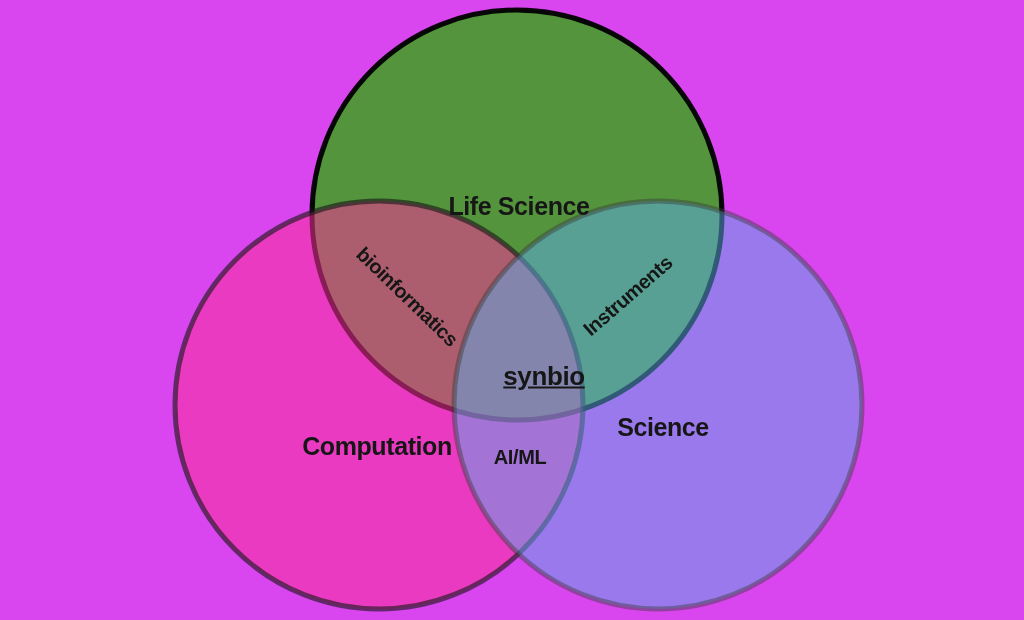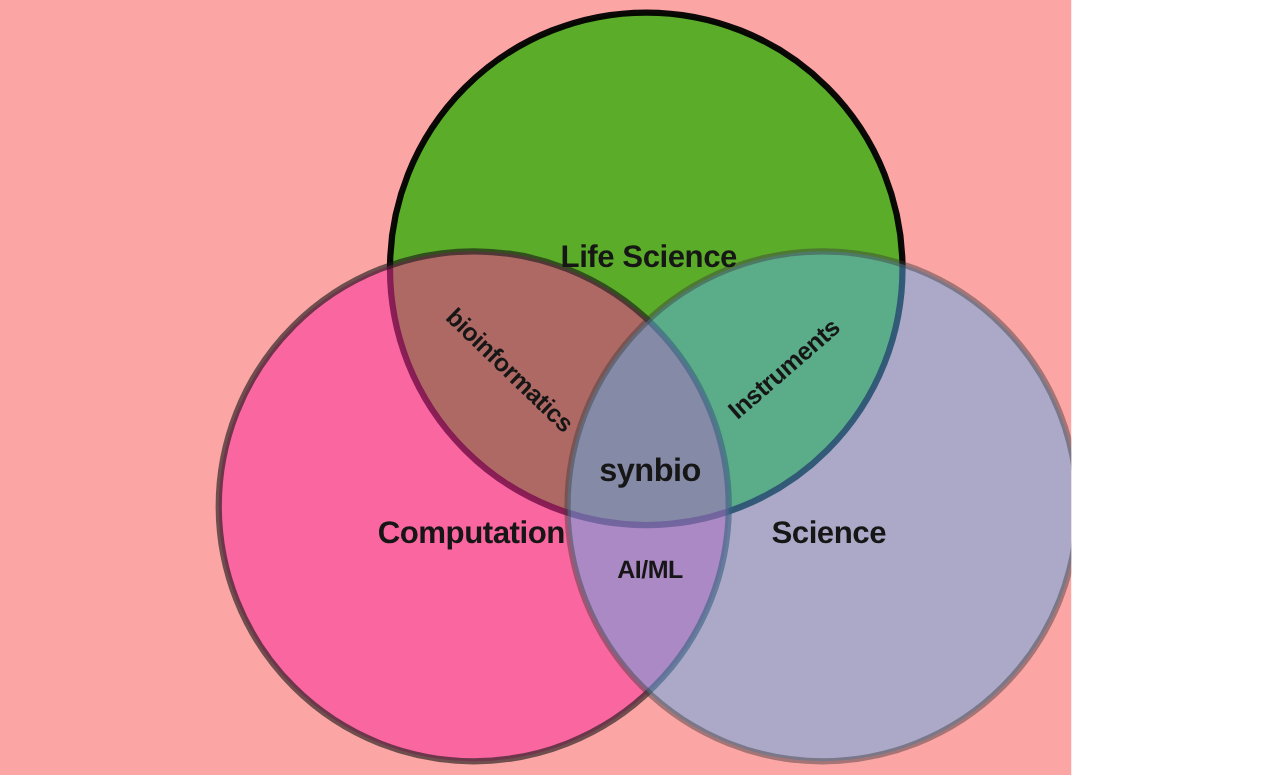--- a/index.html
+++ b/index.html
@@ -3,47 +3,46 @@
 <meta charset="utf-8">
 <style>
   html, body {
     margin: 0;
     padding: 0;
     background: #ffffff;
     font-family: "Liberation Sans", sans-serif;
   }
   .stage {
     position: relative;
-    width: 840px;
+    width: 1024px;
     height: 620px;
-    background: #fca5a5;
+    background: #d946ef;
     overflow: hidden;
-    padding-left: 17px;
   }
   .venn-svg {
     position: absolute;
     left: 0;
     top: 0;
   }
   .label {
     position: absolute;
     transform: translate(-50%, -50%);
     font-weight: 700;
     color: #161616;
     white-space: nowrap;
     letter-spacing: -0.4px;
     user-select: none;
   }
   .label.set-label   { font-size: 25px; }
   .label.center-label{ font-size: 26px; }
   .label.small-label { font-size: 20px; }
   #lbl-life   { left: 519px; top: 206px; }
-  #lbl-comp   { left: 377px; top: 427px; }
+  #lbl-comp   { left: 377px; top: 446px; }
   #lbl-robo   { left: 663px; top: 427px; }
-  #lbl-syn    { left: 520px; top: 376px; }
+  #lbl-syn    { left: 544px; top: 376px; text-decoration: underline; }
   #lbl-aiml   { left: 520px; top: 457px; }
   #lbl-bio    { left: 407px; top: 297px; transform: translate(-50%,-50%) rotate(44deg); }
   #lbl-inst   { left: 628px; top: 296px; transform: translate(-50%,-50%) rotate(-41deg); }
 </style>
 </head>
 <body>
 
 <div class="stage">
 
   <svg class="venn-svg" width="1024" height="620" viewBox="0 0 1024 620">

